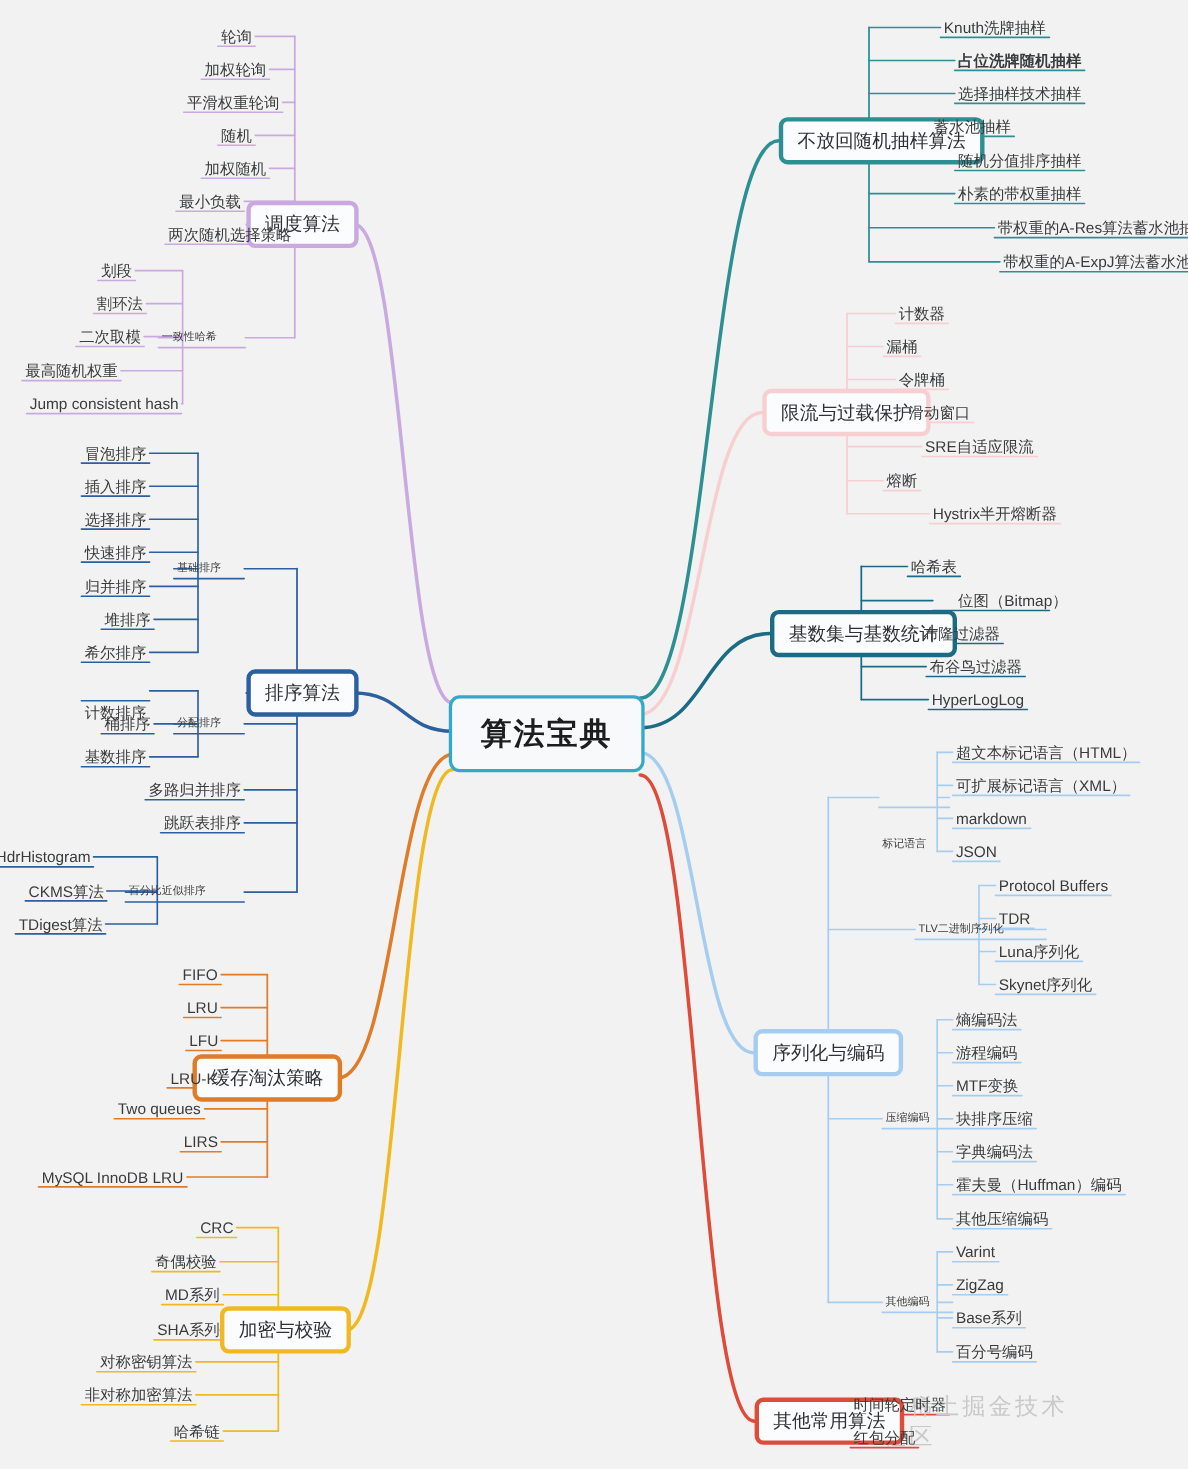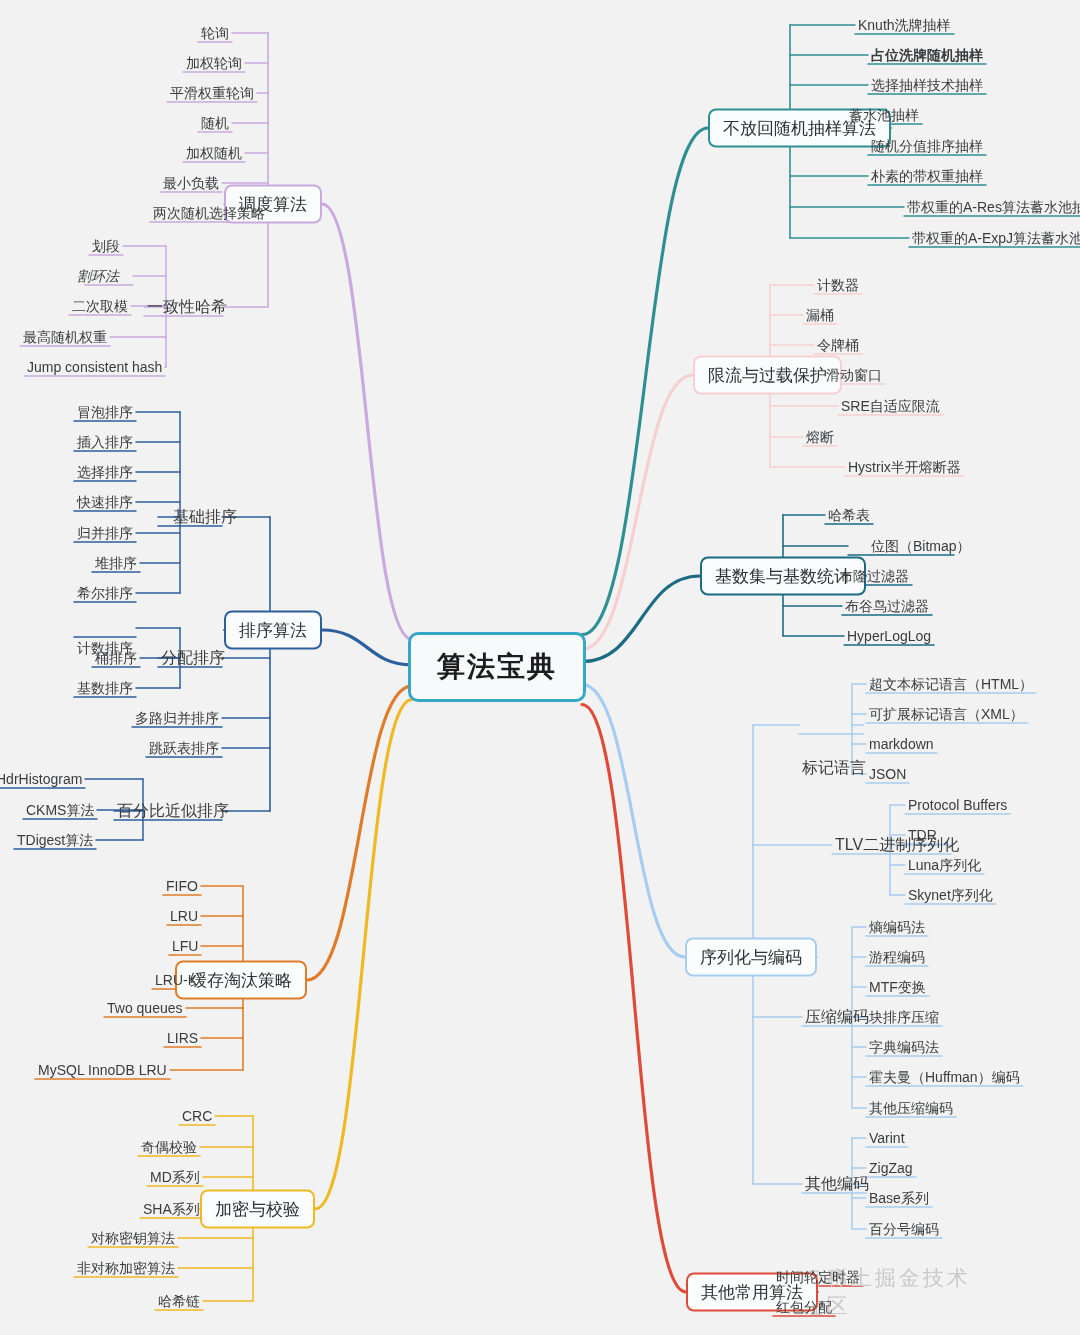--- a/index.html
+++ b/index.html
@@ -3,24 +3,24 @@
 <meta charset="utf-8">
 <style>
   html,body{margin:0;padding:0;background:#f2f2f2;}
   #root{position:relative;width:1080px;height:1335px;background:#f2f2f2;
         font-family:"Liberation Sans","DejaVu Sans",sans-serif;overflow:hidden;}
   svg.links{position:absolute;left:0;top:0;width:1080px;height:1335px;}
   .node{position:absolute;transform:translateY(-50%);white-space:nowrap;
         color:#2f3033;line-height:1;}
   .center-node{background:#f7f9fa;border:3px solid #35a8c8;border-radius:10px;
         padding:18px 26px;font-size:28px;font-weight:bold;letter-spacing:2px;color:#1d1d1f;}
-  .branch-node{background:#fbfcfd;border:2px solid #a21caf;border-radius:8px;
+  .branch-node{background:#fbfcfd;border:4px solid #a21caf;border-radius:8px;
         padding:9px 13px;font-size:17px;}
   .leaf{font-size:14px;color:#3a3b3d;padding:0 3px;}
-  .mid{font-size:16px;color:#3a3b3d;padding:0 3px;}
+  .mid{font-size:10px;color:#3a3b3d;padding:0 3px;}
   .watermark{position:absolute;font-size:21px;color:#c9c9c9;letter-spacing:3px;
         transform:translateY(-50%);}
 </style>
 </head>
 <body>
 
 <div id="root">
   <svg class="links" id="links">
       <path d="M412,639.22 C367,639.22 367,204 322,204" stroke="#c9a9e0" fill="none" stroke-width="3.2" stroke-linecap="round"></path>
       <path d="M224,204 L268,204" stroke="#c9a9e0" fill="none" stroke-width="1.8" stroke-linecap="round"></path>
@@ -252,21 +252,21 @@
       <div class="node branch-node" style="border-color: rgb(201, 169, 224); top: 204px; left: 224px;">调度算法</div>
       <div class="node leaf" style="top: 33px; left: 198px;">轮询</div>
       <div class="node leaf" style="top: 63px; left: 183px;">加权轮询</div>
       <div class="node leaf" style="top: 93px; left: 167px;">平滑权重轮询</div>
       <div class="node leaf" style="top: 123px; left: 198px;">随机</div>
       <div class="node leaf" style="top: 153px; left: 183px;">加权随机</div>
       <div class="node leaf" style="top: 183px; left: 160px;">最小负载</div>
       <div class="node leaf" style="top: 213px; left: 150px;">两次随机选择策略</div>
       <div class="node mid" style="top: 307px; left: 144px;">一致性哈希</div>
       <div class="node leaf" style="top: 246px; left: 89px;">划段</div>
-      <div class="node leaf" style="top: 276px; left: 74px; font-style: italic;">割环法</div>
+      <div class="node leaf" style="top: 276px; left: 85px;">割环法</div>
       <div class="node leaf" style="top: 306px; left: 69px;">二次取模</div>
       <div class="node leaf" style="top: 337px; left: 20px;">最高随机权重</div>
       <div class="node leaf" style="top: 367px; left: 24px;">Jump consistent hash</div>
       <div class="node branch-node" style="border-color: rgb(46, 143, 147); top: 128px; left: 708px;">不放回随机抽样算法</div>
       <div class="node leaf" style="top: 25px; left: 855px;">Knuth洗牌抽样</div>
       <div class="node leaf" style="top: 55px; left: 868px; font-weight: bold;">占位洗牌随机抽样</div>
       <div class="node leaf" style="top: 85px; left: 868px;">选择抽样技术抽样</div>
       <div class="node leaf" style="top: 115px; left: 846px;">蓄水池抽样</div>
       <div class="node leaf" style="top: 146px; left: 868px; text-align: right;">随机分值排序抽样</div>
       <div class="node leaf" style="top: 176px; left: 868px;">朴素的带权重抽样</div>
@@ -280,21 +280,21 @@
       <div class="node leaf" style="top: 406px; left: 838px;">SRE自适应限流</div>
       <div class="node leaf" style="top: 437px; left: 803px;">熔断</div>
       <div class="node leaf" style="top: 467px; left: 845px;">Hystrix半开熔断器</div>
       <div class="node branch-node" style="border-color: rgb(27, 107, 132); top: 576px; left: 700px;">基数集与基数统计</div>
       <div class="node leaf" style="top: 515px; left: 825px;">哈希表</div>
       <div class="node leaf" style="top: 546px; left: 868px; text-align: right;">位图（Bitmap）</div>
       <div class="node leaf" style="top: 576px; left: 836px;">布隆过滤器</div>
       <div class="node leaf" style="top: 606px; left: 842px;">布谷鸟过滤器</div>
       <div class="node leaf" style="top: 636px; left: 844px;">HyperLogLog</div>
       <div class="node branch-node" style="border-color: rgb(43, 95, 158); top: 630px; left: 224px;">排序算法</div>
-      <div class="node mid" style="top: 517px; left: 158px; margin-left: 12px;">基础排序</div>
+      <div class="node mid" style="top: 517px; left: 158px;">基础排序</div>
       <div class="node mid" style="top: 658px; left: 158px;">分配排序</div>
       <div class="node leaf" style="top: 718px; left: 132px;">多路归并排序</div>
       <div class="node leaf" style="top: 748px; left: 146px;">跳跃表排序</div>
       <div class="node mid" style="top: 811px; left: 114px;">百分比近似排序</div>
       <div class="node leaf" style="top: 412px; left: 74px;">冒泡排序</div>
       <div class="node leaf" style="top: 442px; left: 74px;">插入排序</div>
       <div class="node leaf" style="top: 472px; left: 74px;">选择排序</div>
       <div class="node leaf" style="top: 502px; left: 74px;">快速排序</div>
       <div class="node leaf" style="top: 533px; left: 74px;">归并排序</div>
       <div class="node leaf" style="top: 563px; left: 92px;">堆排序</div>

